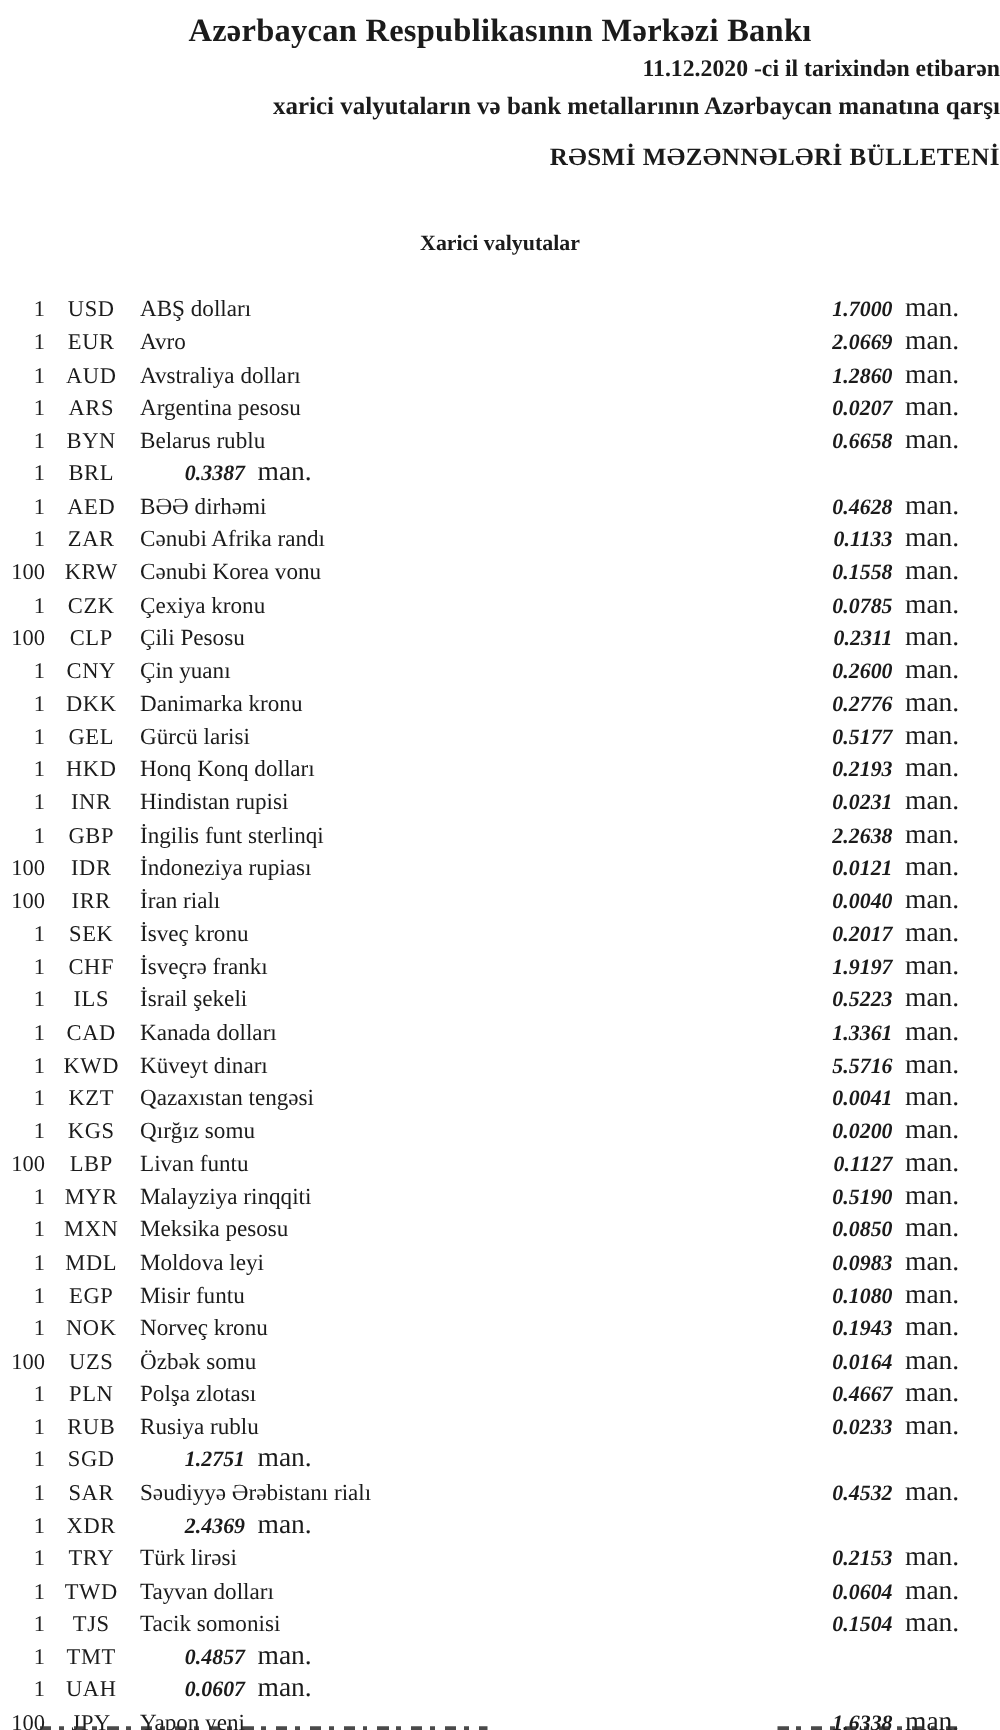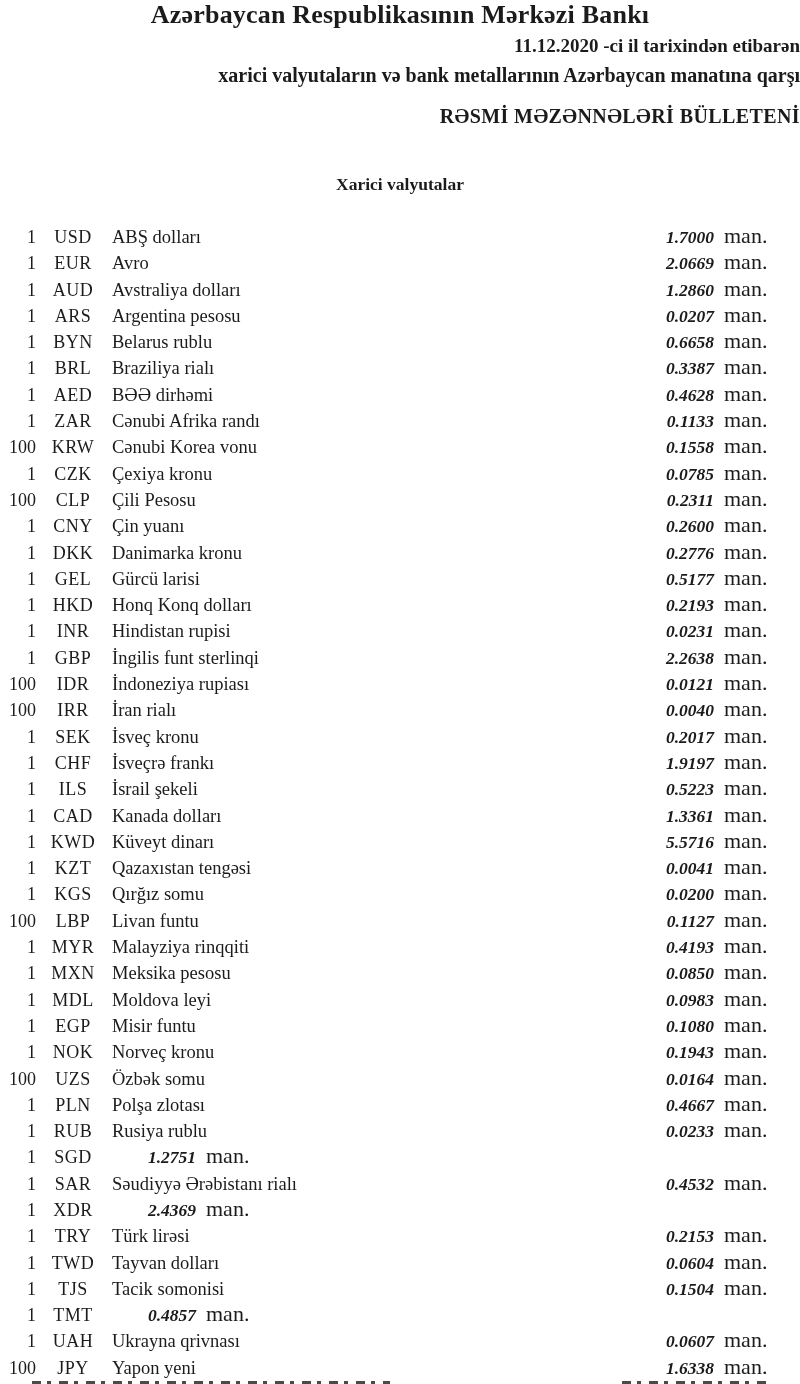--- a/index.html
+++ b/index.html
@@ -7,20 +7,21 @@
     position: relative;
     width: 800px;
     height: 1384px;
     overflow: hidden;
     background: #ffffff;
     color: #1b1b1b;
     font-family: "Liberation Serif", "DejaVu Serif", serif;
   }
   .title {
     margin: 0;
+    padding-top: 10px;
     font-size: 26px;
     line-height: 30px;
     font-weight: bold;
     text-align: center;
     letter-spacing: 0.2px;
   }
   .sub { text-align: right; font-weight: bold; }
   .sub-date     { margin-top: 5px; font-size: 19px; line-height: 22px; }
   .sub-scope    { margin-top: 7px; font-size: 20px; line-height: 23px; }
   .sub-bulletin { margin-top: 18px; font-size: 20px; line-height: 23px; letter-spacing: 0.4px; }
@@ -101,21 +102,20 @@
       <div class="row">
     <span class="qty">1</span>
     <span class="code">BYN</span>
     <span class="name">Belarus rublu</span>
     <span class="rate">0.6658</span>
     <span class="unit">man.</span>
   </div>
       <div class="row">
     <span class="qty">1</span>
     <span class="code">BRL</span>
-    <span class="name">Braziliya rialı</span>
     <span class="rate">0.3387</span>
     <span class="unit">man.</span>
   </div>
       <div class="row">
     <span class="qty">1</span>
     <span class="code">AED</span>
     <span class="name">BƏƏ dirhəmi</span>
     <span class="rate">0.4628</span>
     <span class="unit">man.</span>
   </div>
@@ -256,21 +256,21 @@
     <span class="qty">100</span>
     <span class="code">LBP</span>
     <span class="name">Livan funtu</span>
     <span class="rate">0.1127</span>
     <span class="unit">man.</span>
   </div>
       <div class="row">
     <span class="qty">1</span>
     <span class="code">MYR</span>
     <span class="name">Malayziya rinqqiti</span>
-    <span class="rate">0.4193</span>
+    <span class="rate">0.5190</span>
     <span class="unit">man.</span>
   </div>
       <div class="row">
     <span class="qty">1</span>
     <span class="code">MXN</span>
     <span class="name">Meksika pesosu</span>
     <span class="rate">0.0850</span>
     <span class="unit">man.</span>
   </div>
       <div class="row">
@@ -357,21 +357,20 @@
   </div>
       <div class="row">
     <span class="qty">1</span>
     <span class="code">TMT</span>
     <span class="rate">0.4857</span>
     <span class="unit">man.</span>
   </div>
       <div class="row">
     <span class="qty">1</span>
     <span class="code">UAH</span>
-    <span class="name">Ukrayna qrivnası</span>
     <span class="rate">0.0607</span>
     <span class="unit">man.</span>
   </div>
       <div class="row">
     <span class="qty">100</span>
     <span class="code">JPY</span>
     <span class="name">Yapon yeni</span>
     <span class="rate">1.6338</span>
     <span class="unit">man.</span>
   </div>

